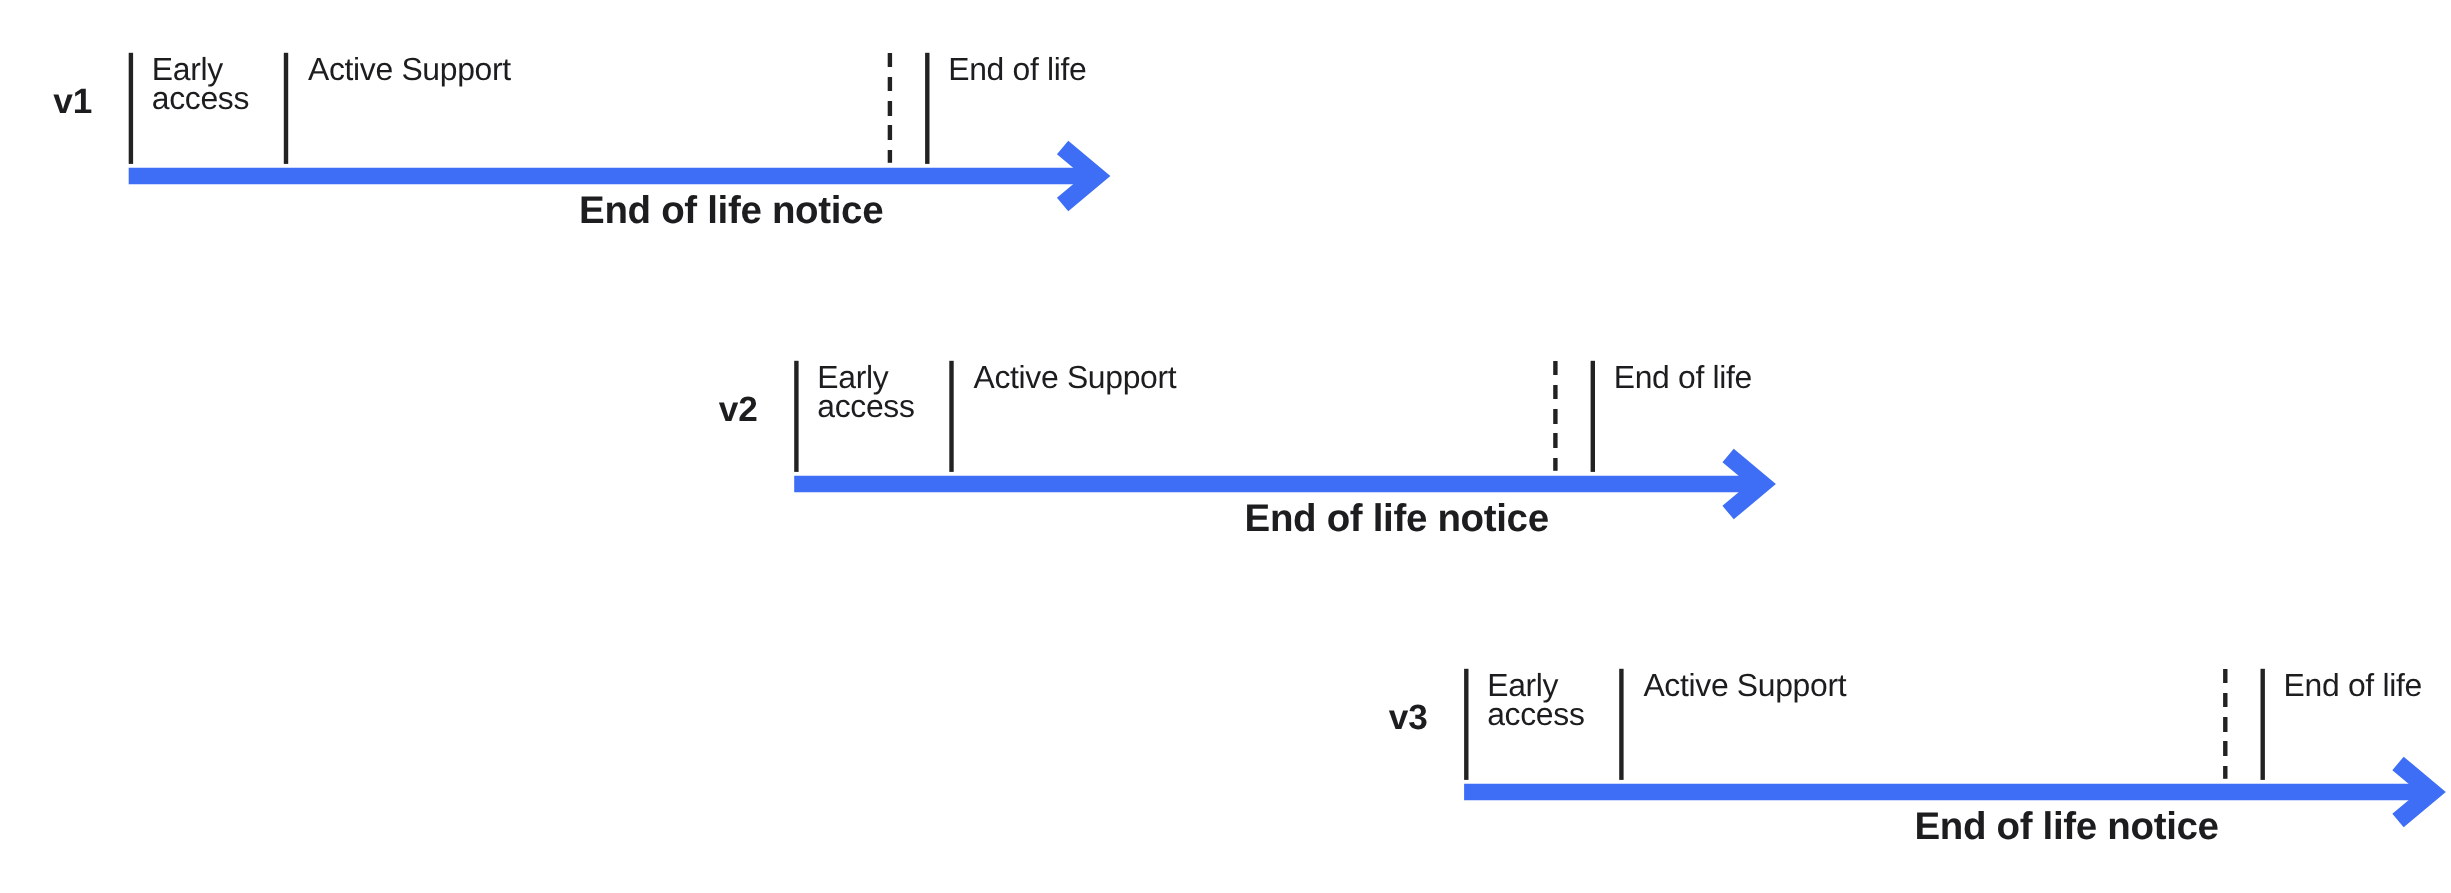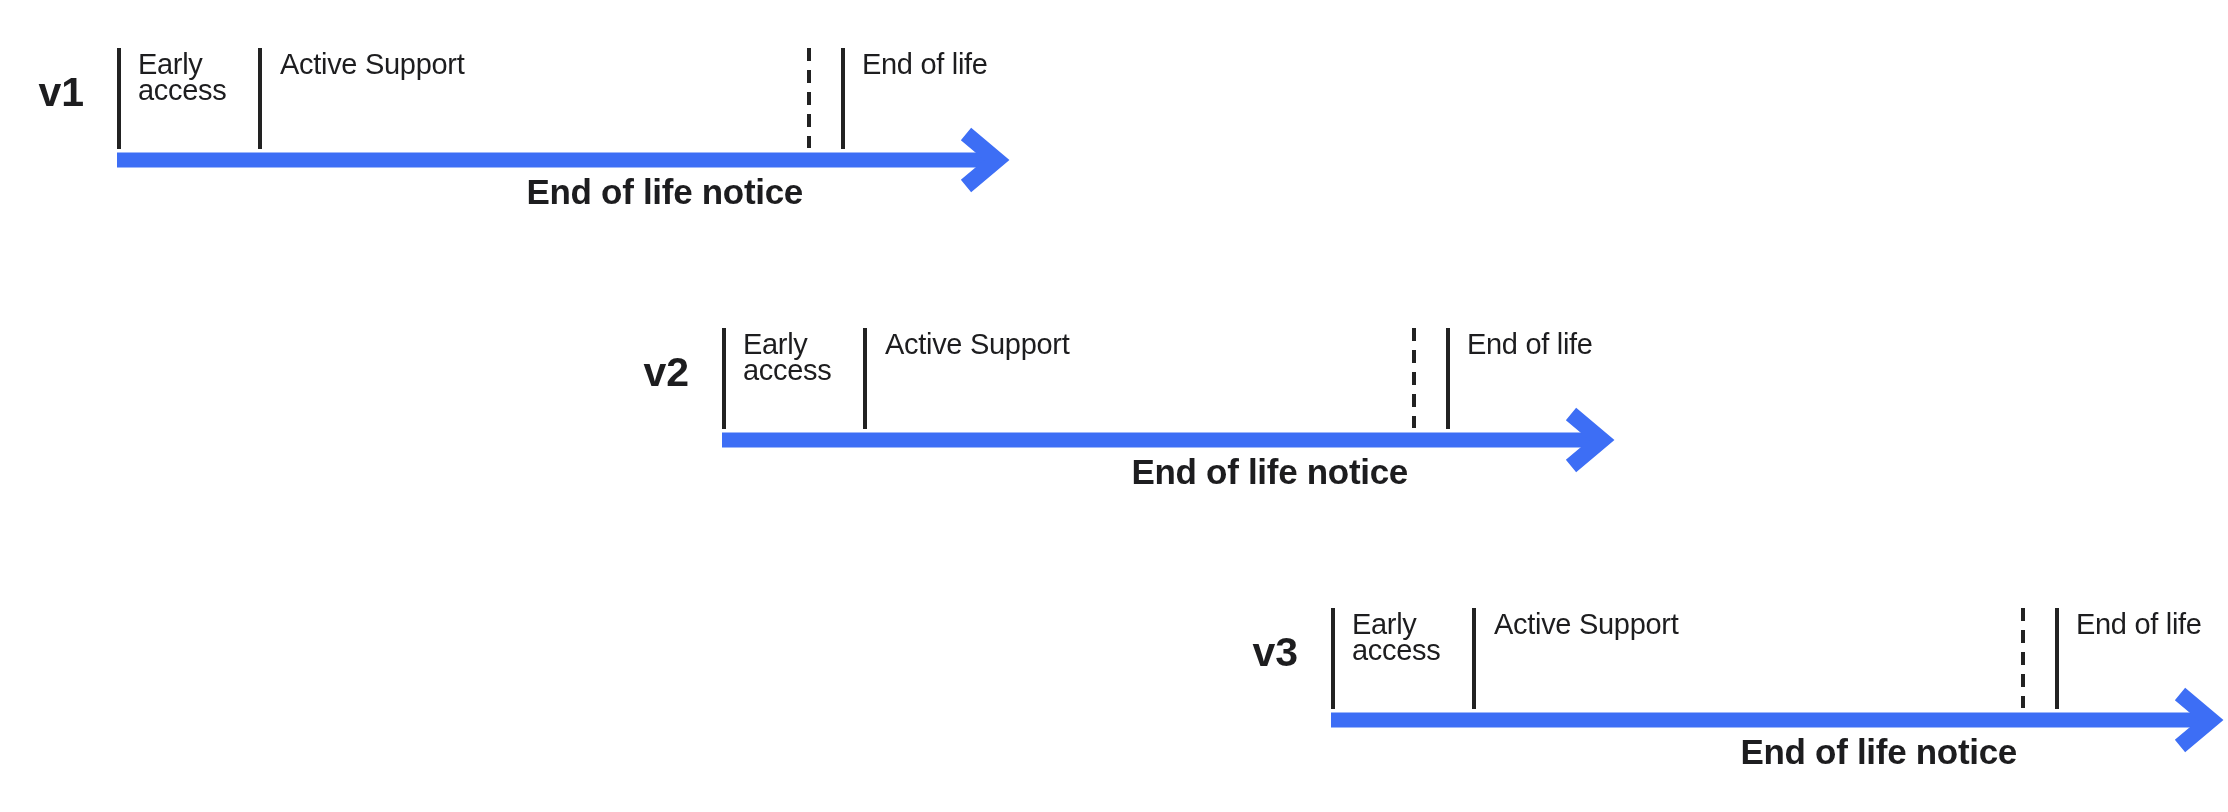--- a/index.html
+++ b/index.html
@@ -17,21 +17,21 @@
     position: absolute;
     width: 900px;
     height: 175px;
   }
 
   .version-label {
     position: absolute;
     top: 17px;
     right: 100%;
     margin-right: 33px;
-    font-size: 41px;
+    font-size: 32px;
     line-height: 54px;
     font-weight: 700;
     color: var(--text, #1d1d1f);
     white-space: nowrap;
   }
 
   .tick {
     position: absolute;
     top: 0;
     width: 4px;

